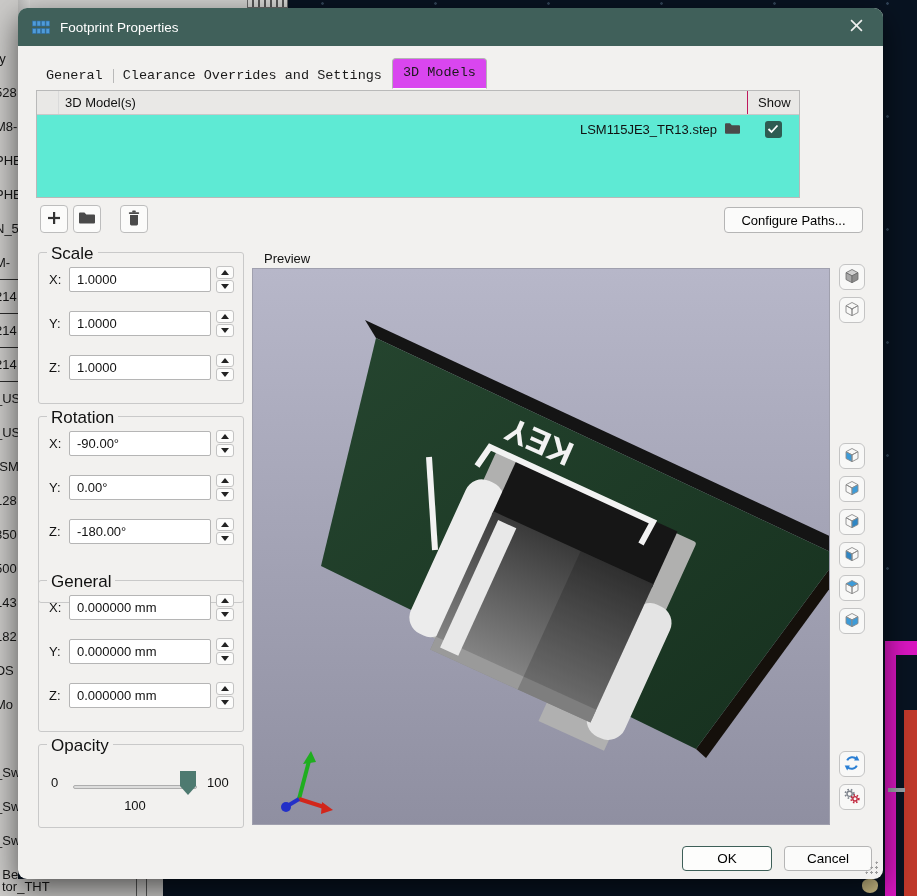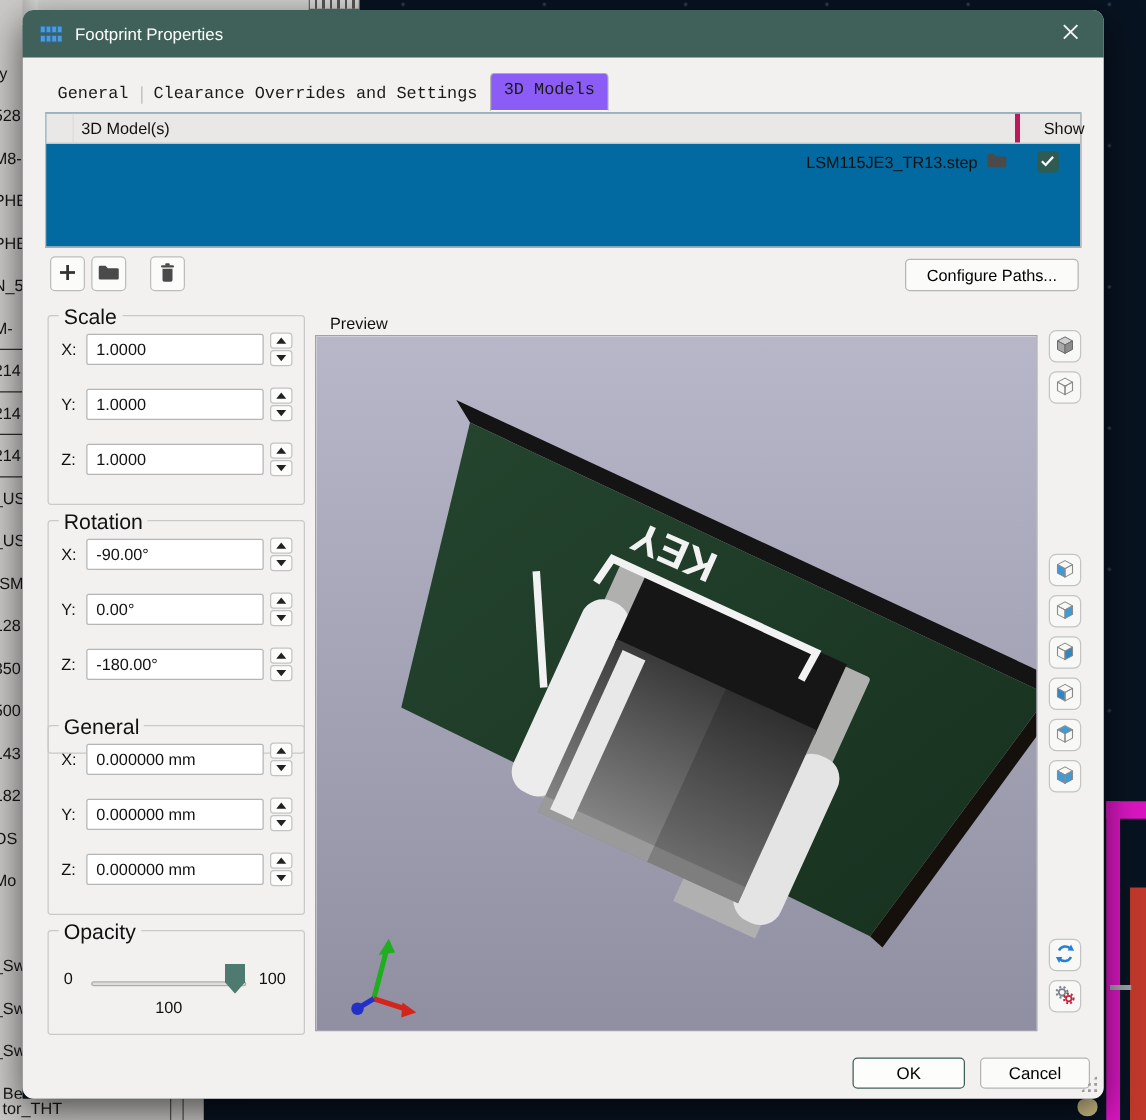--- a/index.html
+++ b/index.html
@@ -42,30 +42,30 @@
     border-radius:9px 9px 0 0; display:flex; align-items:center; }
   .title-text { color:#fff; font-size:13.5px; margin-left:10px; }
   .title-icon { margin-left:14px; display:flex; }
   .close-btn { margin-left:auto; margin-right:12px; width:30px; height:26px;
     display:flex; align-items:center; justify-content:center; cursor:pointer; background:none; border:none; }
 
   
   .tabbar { position:absolute; left:18px; top:50px; display:flex; align-items:flex-end; font-size:13.5px;font-family:Liberation Mono, monospace; }
   .tab { padding:5px 10px 6px; position:relative; color:#1a1a1a; cursor:pointer; }
   .tab.sep::before { content:""; position:absolute; left:0; top:6px; bottom:6px; width:1px; background:#b9b9b9; }
-  .tab.active { background:#8b5cf6; border:1px solid #b4b4b4; border-bottom:1px solid #fbfbfa;
+  .tab.active { background:#d946ef; border:1px solid #b4b4b4; border-bottom:1px solid #fbfbfa;
     border-radius:4px 4px 0 0; padding:6px 10px 8px; }
 
   
-  .model-table { position:absolute; left:18px; top:82px; width:829px; height:108px;
-    border:1px solid #b9b9b9; background:#0369a1; }
+  .model-table { position:absolute; left:18px; top:82px; width:764px; height:108px;
+    border:1px solid #b9b9b9; background:#5eead4; }
   .mt-header { display:flex; height:24px; background:#e9e8e6; border-bottom:1px solid #c9c9c9; align-items:center; }
   .mt-c0 { width:22px; height:100%; border-right:1px solid #dadada; }
   .mt-c1 { flex:1; padding-left:6px; }
-  .mt-cshow { width:52px; border-left:4px solid #be185d; height:100%; line-height:23px; padding-left:19px; }
+  .mt-cshow { width:52px; border-left:1px solid #be185d; height:100%; line-height:23px; padding-left:10px; }
   .mt-row { display:flex; height:28px; align-items:center;text-align:right; }
   .mt-file { flex:1; padding-left:24px; }
   .mt-folder { width:30px; display:flex; justify-content:center; background:none; border:none; cursor:pointer; }
   .mt-showcell { width:52px; display:flex; justify-content:center; }
   .checkbox { width:17px; height:17px; background:#2e5c52; border-radius:3px;
     display:flex; align-items:center; justify-content:center; cursor:pointer; }
 
   
   .tool-btn { position:absolute; width:28px; height:28px; top:197px; background:#fbfbfa;
     border:1px solid #bdbdbd; border-radius:4px; display:flex; align-items:center; justify-content:center; cursor:pointer; }

